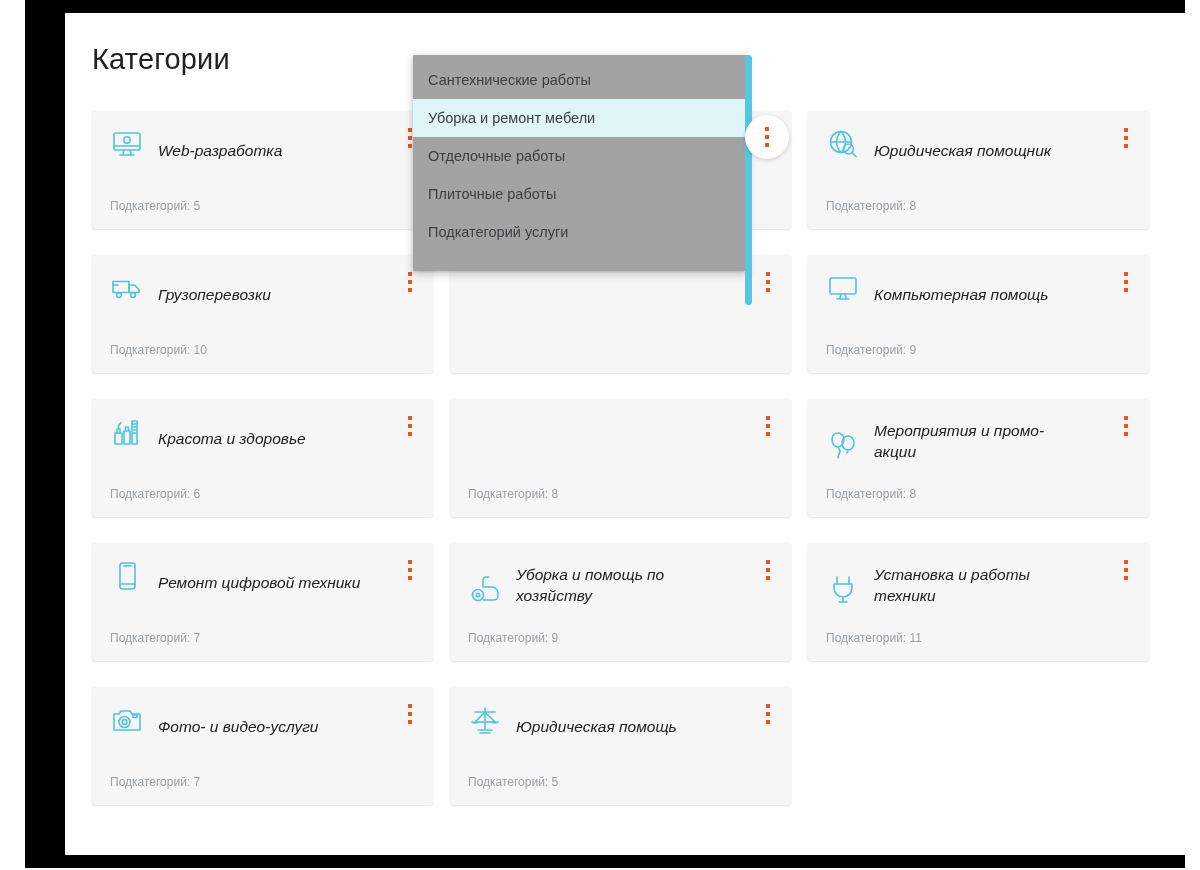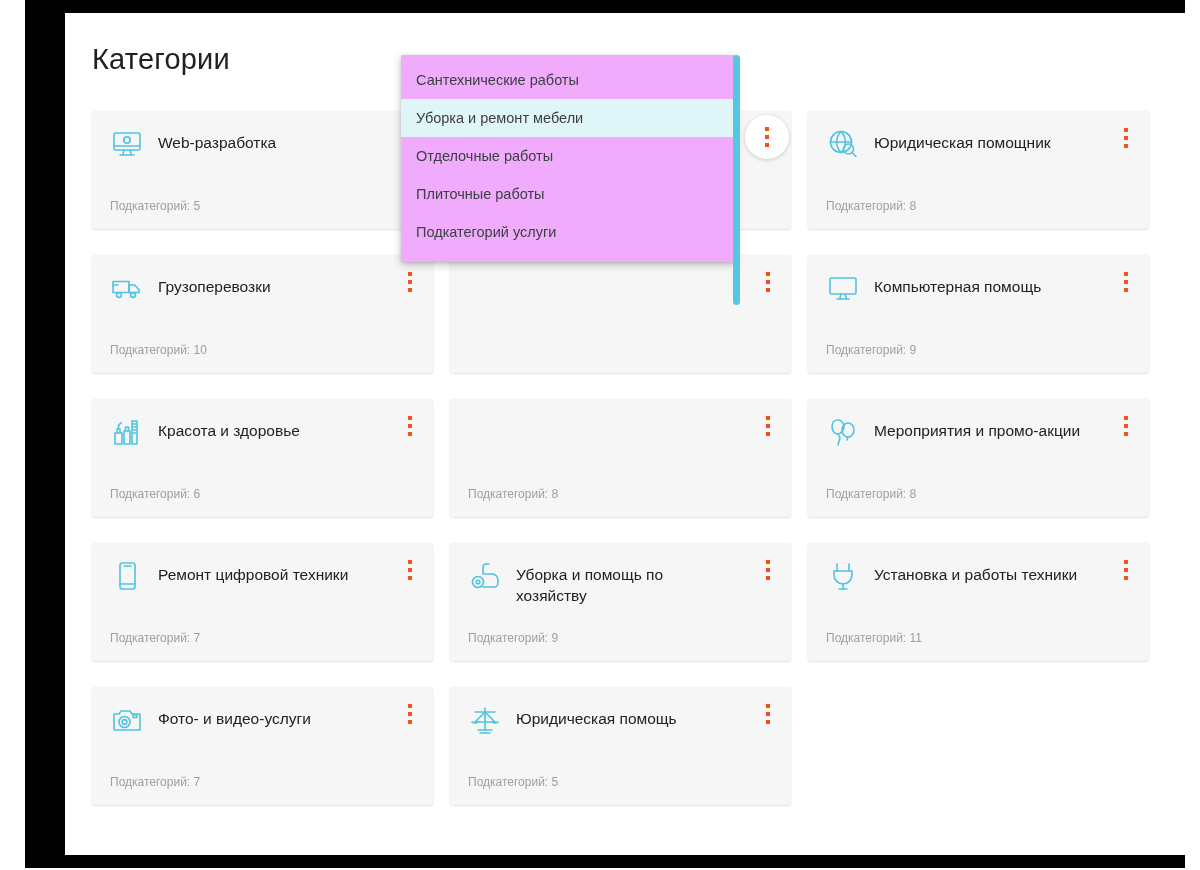--- a/index.html
+++ b/index.html
@@ -58,23 +58,24 @@
   .card {
     position: relative;
     height: 118px;
     background: #f6f6f6;
     border-radius: 3px;
     box-shadow: 0 1px 2px rgba(0,0,0,0.10), 0 0 0 0.5px rgba(0,0,0,0.03);
   }
 
   .card-top {
     display: flex;
-    align-items: flex-start;
+    align-items: flex-end;
     padding: 16px 40px 0 18px;
     gap: 14px;
+    font-style: italic;
   }
 
   .card-icon {
     flex: 0 0 auto;
     width: 34px;
     height: 34px;
     display: flex;
     align-items: center;
     justify-content: center;
     color: #4fc3e0;
@@ -124,27 +125,27 @@
     height: 44px;
     right: 2px;
     top: 4px;
     box-shadow: 0 1px 4px rgba(0,0,0,0.18);
     z-index: 40;
   }
 
   
   #dropdown {
     position: absolute;
-    left: 336px;
+    left: 348px;
     top: 42px;
     width: 335px;
-    background: #f0abfc;
+    background: #a3a3a3;
     box-shadow: 0 3px 10px rgba(0,0,0,0.22), 0 1px 3px rgba(0,0,0,0.12);
     z-index: 30;
-    padding: 6px 0 11px 0;
+    padding: 6px 0 20px 0;
     border-radius: 1px;
   }
 
   .menu-item {
     padding: 11px 16px 11px 15px;
     font-size: 14.5px;
     color: #3c4043;
     cursor: pointer;
     white-space: nowrap;
   }

